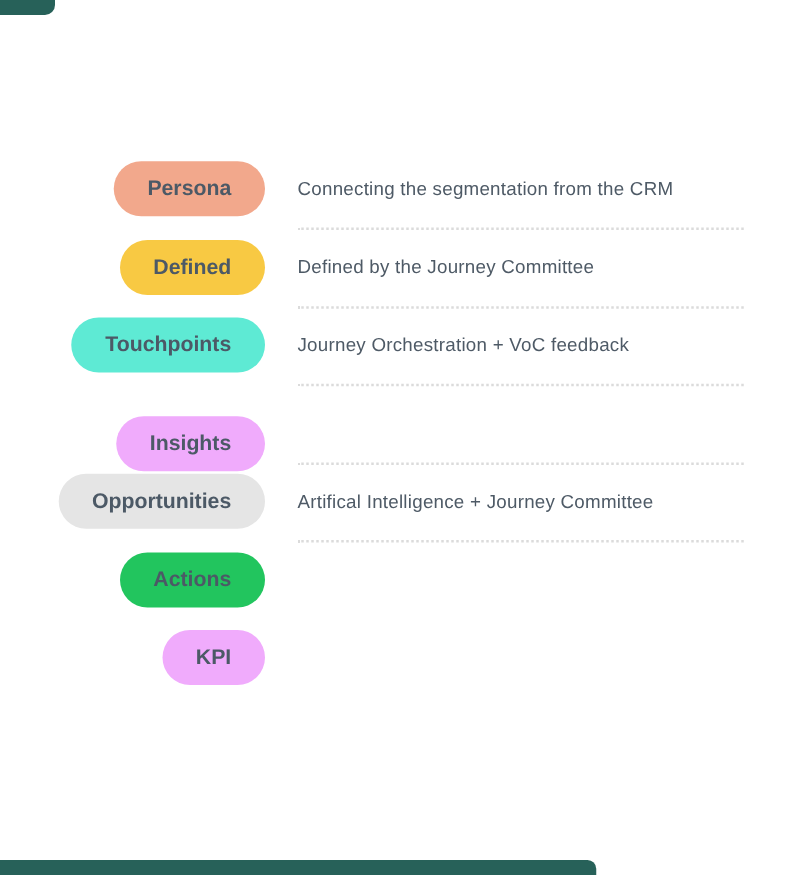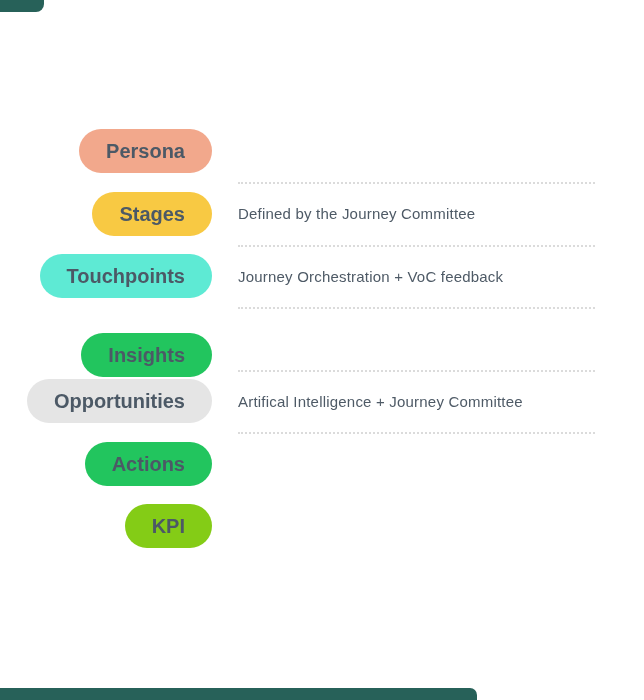--- a/index.html
+++ b/index.html
@@ -32,21 +32,21 @@
     width: 212px;
     display: flex;
     justify-content: flex-end;
     flex-shrink: 0;
   }
   .pill {
     height: 44px;
     line-height: 44px;
     border-radius: 22px;
     padding: 0 27px;
-    font-size: 20px;
+    font-size: 17px;
     font-weight: 700;
     color: #4c5966;
     white-space: nowrap;
   }
   .desc-col {
     position: relative;
     flex: 1;
     margin-left: 26px;
     height: 44px;
     display: flex;
@@ -91,48 +91,49 @@
 
   <div class="teal-corner" style="background: rgb(39, 97, 89);"></div>
 
   <div class="rows">
 
     <div class="row">
       <div class="pill-col">
         <div class="pill" style="background: rgb(242, 168, 140);">Persona</div>
       </div>
       <div class="desc-col">
+        <span class="desc">Connecting the segmentation from the CRM</span>
         <div class="divider" style="border-top-color: rgb(219, 219, 219);"></div>
       </div>
     </div>
 
 
     <div class="row">
       <div class="pill-col">
-        <div class="pill" style="background: rgb(248, 201, 67);">Stages</div>
+        <div class="pill" style="background: rgb(248, 201, 67);">Defined</div>
       </div>
       <div class="desc-col">
         <span class="desc">Defined by the Journey Committee</span>
         <div class="divider" style="border-top-color: rgb(219, 219, 219);"></div>
       </div>
     </div>
 
     <div class="row">
       <div class="pill-col">
         <div class="pill" style="background: #5eead4;">Touchpoints</div>
       </div>
       <div class="desc-col">
         <span class="desc">Journey Orchestration + VoC feedback</span>
         <div class="divider" style="border-top-color: rgb(219, 219, 219);"></div>
       </div>
     </div>
 
     <div class="row">
       <div class="pill-col">
-        <div class="pill" style="background: #22c55e; margin-top: 32px;">Insights</div>
+        <div class="pill" style="background: #f0abfc; margin-top: 32px;">Insights</div>
       </div>
       <div class="desc-col">
         <div class="divider" style="border-top-color: rgb(219, 219, 219);"></div>
       </div>
     </div>
 
     <div class="row">
       <div class="pill-col">
         <div class="pill" style="background: #e5e5e5;">Opportunities</div>
       </div>
@@ -143,21 +144,21 @@
     </div>
 
     <div class="row">
       <div class="pill-col">
         <div class="pill" style="background: #22c55e;">Actions</div>
       </div>
     </div>
 
     <div class="row">
       <div class="pill-col">
-        <div class="pill" style="background: #84cc16;">KPI</div>
+        <div class="pill" style="background: #f0abfc;">KPI</div>
       </div>
     </div>
 
   </div>
 
   <div class="teal-footer" style="background: rgb(39, 97, 89);"></div>
 
 </div>
 
 </body></html>

